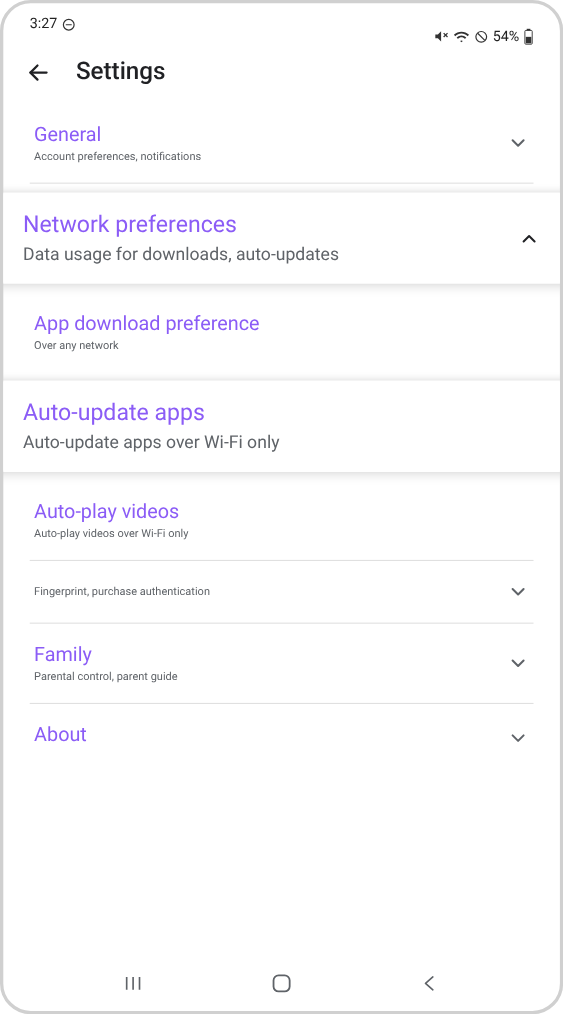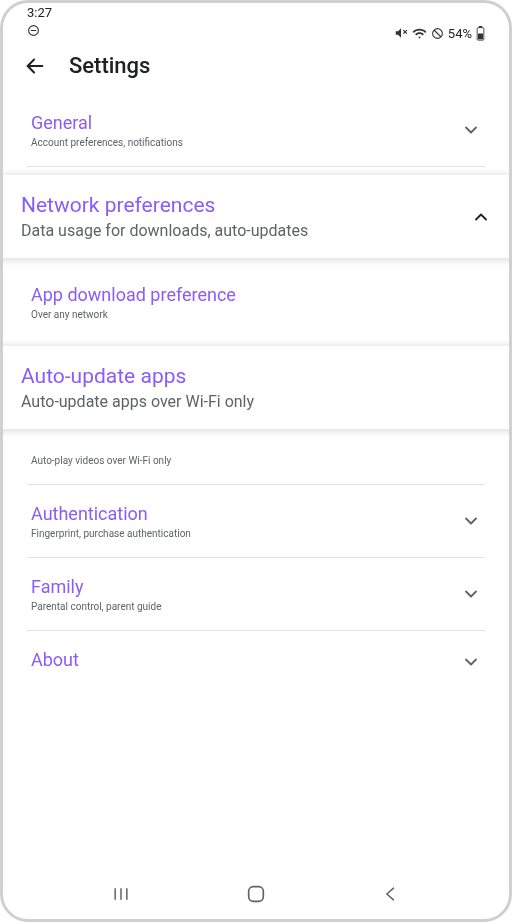--- a/index.html
+++ b/index.html
@@ -28,23 +28,22 @@
       display: flex;
       justify-content: space-between;
       align-items: center;
       padding: 8px 24px 4px 24px;
       height: 32px;
       font-size: 13px;
       color: #222;
     }
     .status-left {
       display: flex;
-      align-items: flex-start;
+      align-items: flex-end;
       gap: 4px;
-      flex-direction: column;
     }
     .status-right {
       display: flex;
       align-items: center;
       gap: 4px;
       margin-top: 24px;
     }
     .status-icon {
       display: inline-flex;
       align-items: center;
@@ -244,29 +243,29 @@
       <div class="section-inner">
         <div class="section-title">Auto-update apps</div>
         <div class="section-subtitle">Auto-update apps over Wi-Fi only</div>
       </div>
     </div>
 
     <div class="spacer-mid"></div>
 
     <div class="section regular-section">
       <div class="section-inner">
+        <div class="section-title">Auto-play videos</div>
         <div class="section-subtitle">Auto-play videos over Wi-Fi only</div>
       </div>
     </div>
 
     <div class="divider"></div>
 
     <div class="section regular-section">
       <div class="section-inner">
-        <div class="section-title">Authentication</div>
         <div class="section-subtitle">Fingerprint, purchase authentication</div>
       </div>
       <div class="chevron">
         <svg width="20" height="20" viewBox="0 0 24 24" fill="none" stroke="#5f6368" stroke-width="2.2" stroke-linecap="round" stroke-linejoin="round">
             <polyline points="6 9 12 15 18 9"></polyline>
           </svg>
       </div>
     </div>
 
     <div class="divider"></div>

